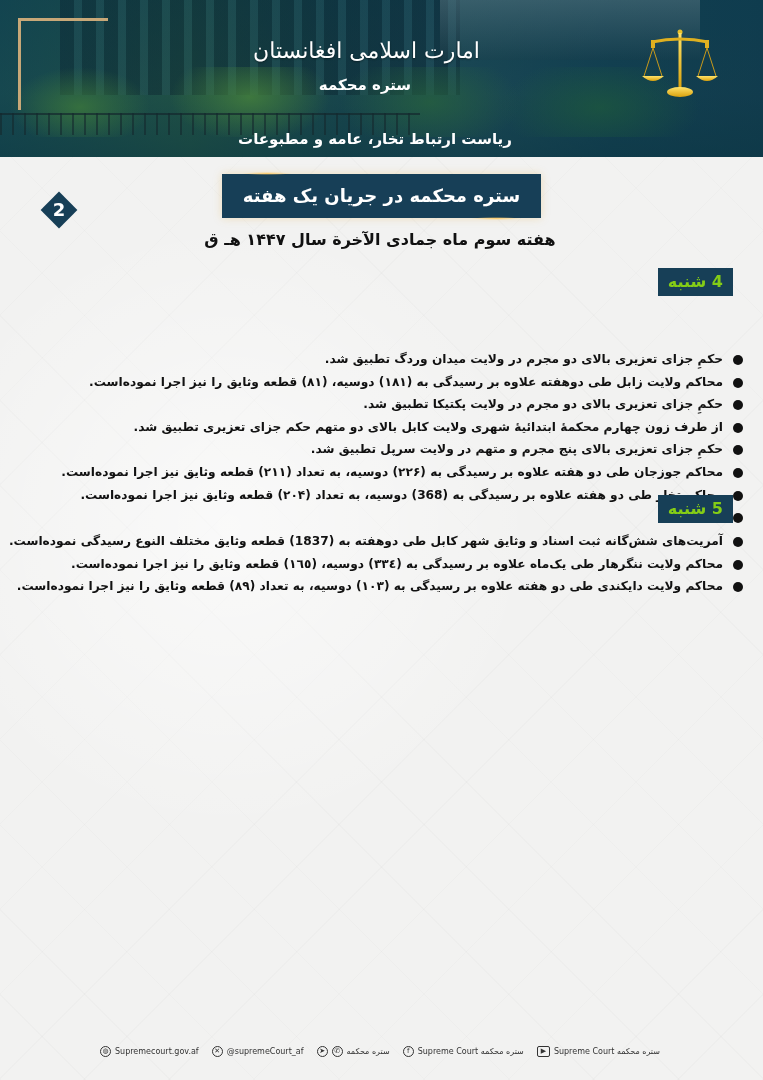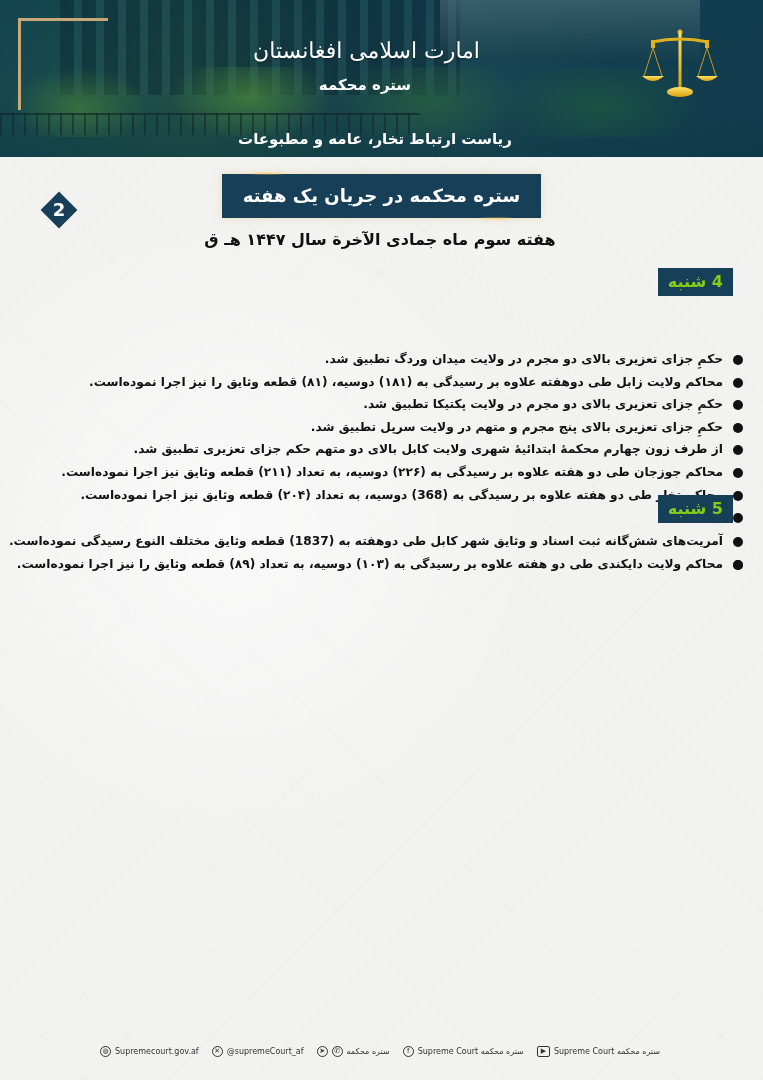--- a/index.html
+++ b/index.html
@@ -172,31 +172,31 @@
 </div>
 
 <div class="title-banner">ستره محکمه در جریان یک هفته</div>
 <div class="subtitle">هفته سوم ماه جمادی الآخرة سال ۱۴۴۷ هـ ق</div>
 
 <div class="day-label" style="top:268px;">4 شنبه</div>
 <ul class="list" style="top:304px;margin-top:44px;">
   <li><span class="bullet"></span><span>حکمِ جزای تعزیری بالای دو مجرم در ولایت میدان وردگ تطبیق شد.</span></li>
   <li><span class="bullet"></span><span>محاکم ولایت زابل طی دوهفته علاوه بر رسیدگی به (۱۸۱) دوسیه، (۸۱) قطعه وثایق را نیز اجرا نموده‌است.</span></li>
   <li><span class="bullet"></span><span>حکمِ جزای تعزیری بالای دو مجرم در ولایت پکتیکا تطبیق شد.</span></li>
+  <li><span class="bullet"></span><span>از طرف زون چهارم محکمهٔ ابتدائیهٔ شهری ولایت کابل بالای دو متهم حکم جزای تعزیری تطبیق شد.</span></li>
   <li><span class="bullet"></span><span>حکمِ جزای تعزیری بالای پنج مجرم و متهم در ولایت سرپل تطبیق شد.</span></li>
-  <li><span class="bullet"></span><span>از طرف زون چهارم محکمهٔ ابتدائیهٔ شهری ولایت کابل بالای دو متهم حکم جزای تعزیری تطبیق شد.</span></li>
   <li><span class="bullet"></span><span>محاکم جوزجان طی دو هفته علاوه بر رسیدگی به (۲۲۶) دوسیه، به تعداد (۲۱۱) قطعه وثایق نیز اجرا نموده‌است.</span></li>
   <li><span class="bullet"></span><span>محاکم تخار طی دو هفته علاوه بر رسیدگی به (368) دوسیه، به تعداد (۲۰۴) قطعه وثایق نیز اجرا نموده‌است.</span></li>
   <li><span class="bullet"></span></li>
 </ul>
 
 <div class="day-label" style="top:495px;">5 شنبه</div>
 <ul class="list" style="top:530px;">
   <li><span class="bullet"></span><span>آمریت‌های شش‌گانه ثبت اسناد و وثایق شهر کابل طی دوهفته به (1837) قطعه وثایق مختلف النوع رسیدگی نموده‌است.</span></li>
-  <li><span class="bullet"></span></li>
+  <li><span class="bullet"></span><span>محاکم ولایت ننگرهار طی یک‌ماه علاوه بر رسیدگی به (۳۳٤) دوسیه، (۱٦٥) قطعه وثایق را نیز اجرا نموده‌است.</span></li>
   <li><span class="bullet"></span><span>محاکم ولایت دایکندی طی دو هفته علاوه بر رسیدگی به (۱۰۳) دوسیه، به تعداد (۸۹) قطعه وثایق را نیز اجرا نموده‌است.</span></li>
 </ul>
 
 <footer class="footer">
   <div class="item">
     <span class="ic">◍</span>
     <span>Supremecourt.gov.af</span>
   </div>
   <div class="item">
     <span class="ic">✕</span>

